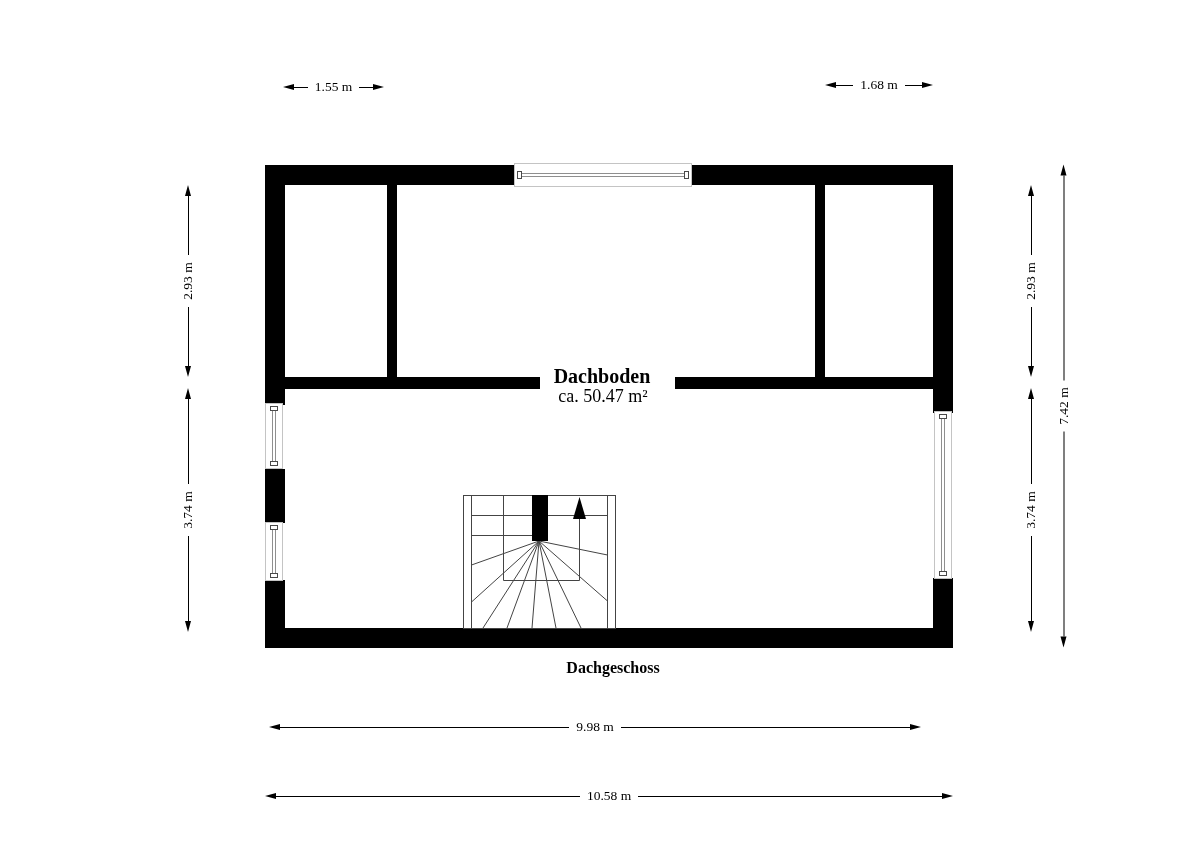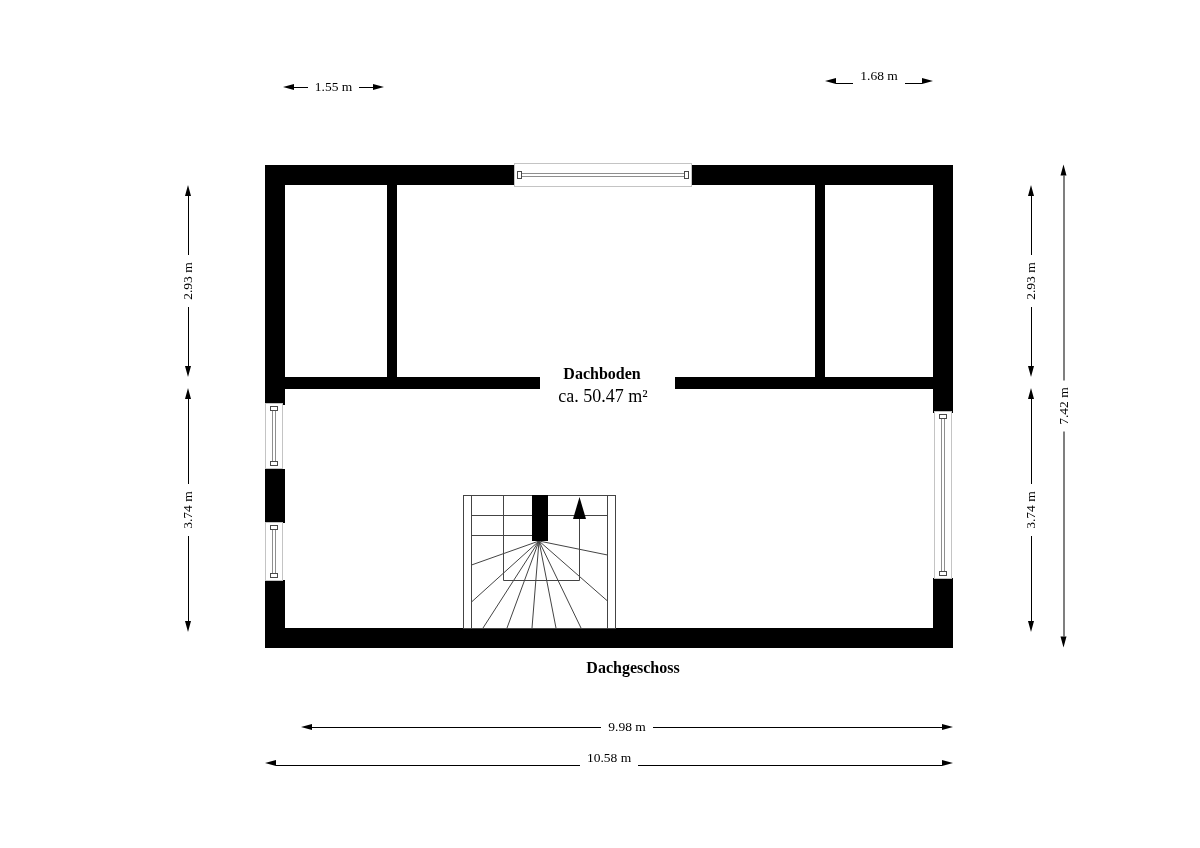--- a/index.html
+++ b/index.html
@@ -25,39 +25,39 @@
   
   .dim{position:absolute;display:flex;align-items:center;height:16px;
     font-size:13.5px;line-height:16px;white-space:nowrap;color:#000;}
   .dim .line{flex:1;height:0;border-top:1px solid #000;}
   .dim .lbl{padding:0 7px;}
   .arr{width:0;height:0;flex:none;}
   .arr.a-left{border-top:3.5px solid transparent;border-bottom:3.5px solid transparent;border-right:11px solid #000;}
   .arr.a-right{border-top:3.5px solid transparent;border-bottom:3.5px solid transparent;border-left:11px solid #000;}
   .dim.v{transform:rotate(-90deg);}
   
-  .room-name{position:absolute;transform:translateX(-50%);font-weight:bold;font-size:16px;}
+  .room-name{position:absolute;transform:translateX(-50%);font-weight:bold;font-size:20px;}
   .room-area{position:absolute;transform:translateX(-50%);font-size:18px;}
   .floor-title{position:absolute;transform:translateX(-50%);font-weight:bold;font-size:16px;}
   
   .stairs{position:absolute;left:438px;top:495px;}
 </style>
 </head>
 <body>
 
 <div class="canvas">
 
   <div class="dim" style="left:258px;top:79px;width:101px;">
     <span class="arr a-left"></span>
     <span class="line"></span>
     <span class="lbl">1.55 m</span>
     <span class="line"></span>
     <span class="arr a-right"></span>
   </div>
-  <div class="dim" style="left:800px;top:68px;width:108px;align-items:flex-end;">
+  <div class="dim" style="left:800px;top:77px;width:108px;">
     <span class="arr a-left"></span>
     <span class="line"></span>
     <span class="lbl">1.68 m</span>
     <span class="line"></span>
     <span class="arr a-right"></span>
   </div>
 
   <div class="dim v" style="left:67px;top:273px;width:192px;">
     <span class="arr a-left"></span>
     <span class="line"></span>
@@ -89,28 +89,28 @@
   </div>
 
   <div class="dim v" style="left:797px;top:398px;width:483px;">
     <span class="arr a-left"></span>
     <span class="line"></span>
     <span class="lbl">7.42 m</span>
     <span class="line"></span>
     <span class="arr a-right"></span>
   </div>
 
-  <div class="dim" style="left:276px;top:719px;width:652px;">
+  <div class="dim" style="left:244px;top:719px;width:652px;">
     <span class="arr a-left"></span>
     <span class="line"></span>
     <span class="lbl">9.98 m</span>
     <span class="line"></span>
     <span class="arr a-right"></span>
   </div>
-  <div class="dim" style="left:240px;top:750px;width:688px;align-items:flex-end;">
+  <div class="dim" style="left:240px;top:788px;width:688px;">
     <span class="arr a-left"></span>
     <span class="line"></span>
     <span class="lbl">10.58 m</span>
     <span class="line"></span>
     <span class="arr a-right"></span>
   </div>
 
   <div class="wall" style="left:240px;top:165px;width:250px;height:20px;"></div>
   <div class="wall" style="left:667px;top:165px;width:261px;height:20px;"></div>
   <div class="wall" style="left:240px;top:165px;width:20px;height:240px;"></div>
@@ -171,15 +171,15 @@
       <line x1="40.5" y1="85.5" x2="116.5" y2="85.5"></line>
     </g>
 
     <rect x="69" y="0" width="16" height="46" fill="#000"></rect>
 
     <polygon points="116.5,2 110,24 123,24" fill="#000"></polygon>
   </svg>
 
   <div class="room-name" style="left:577px;top:365px;">Dachboden</div>
   <div class="room-area" style="left:578px;top:386px;">ca. 50.47 m²</div>
-  <div class="floor-title" style="left:608px;top:659px;">Dachgeschoss</div>
+  <div class="floor-title" style="left:588px;top:659px;">Dachgeschoss</div>
 
 </div>
 
 </body></html>

